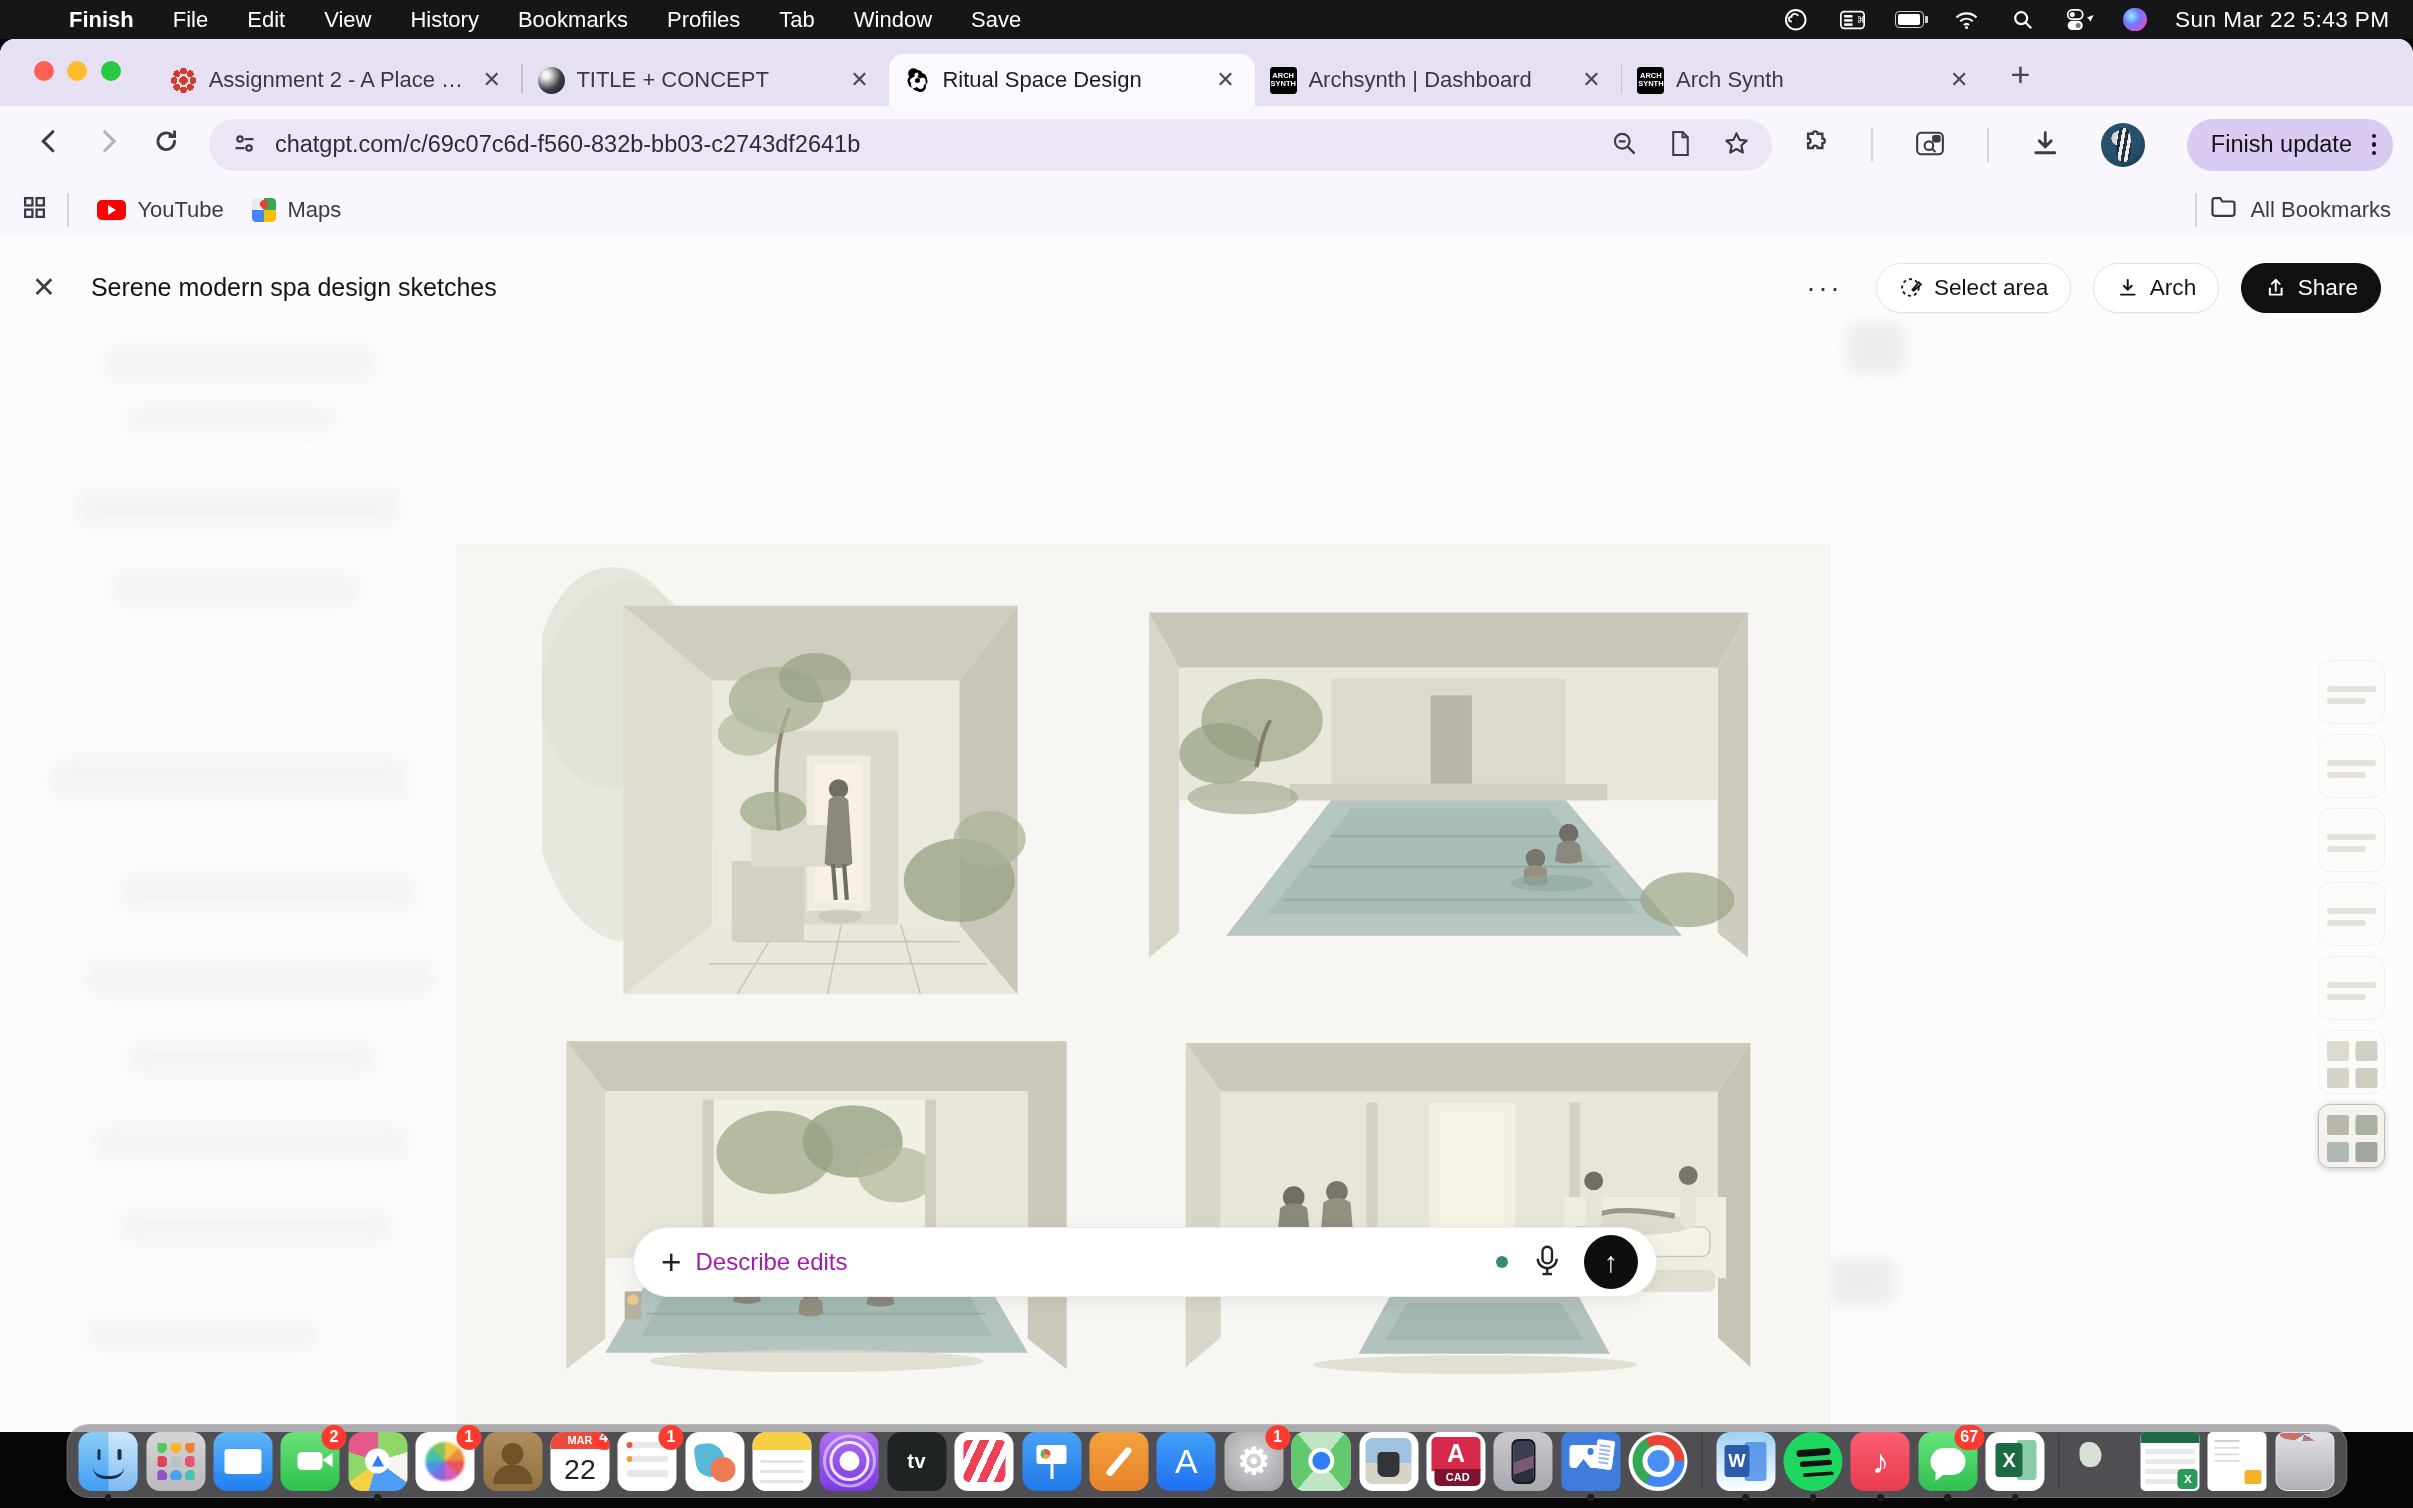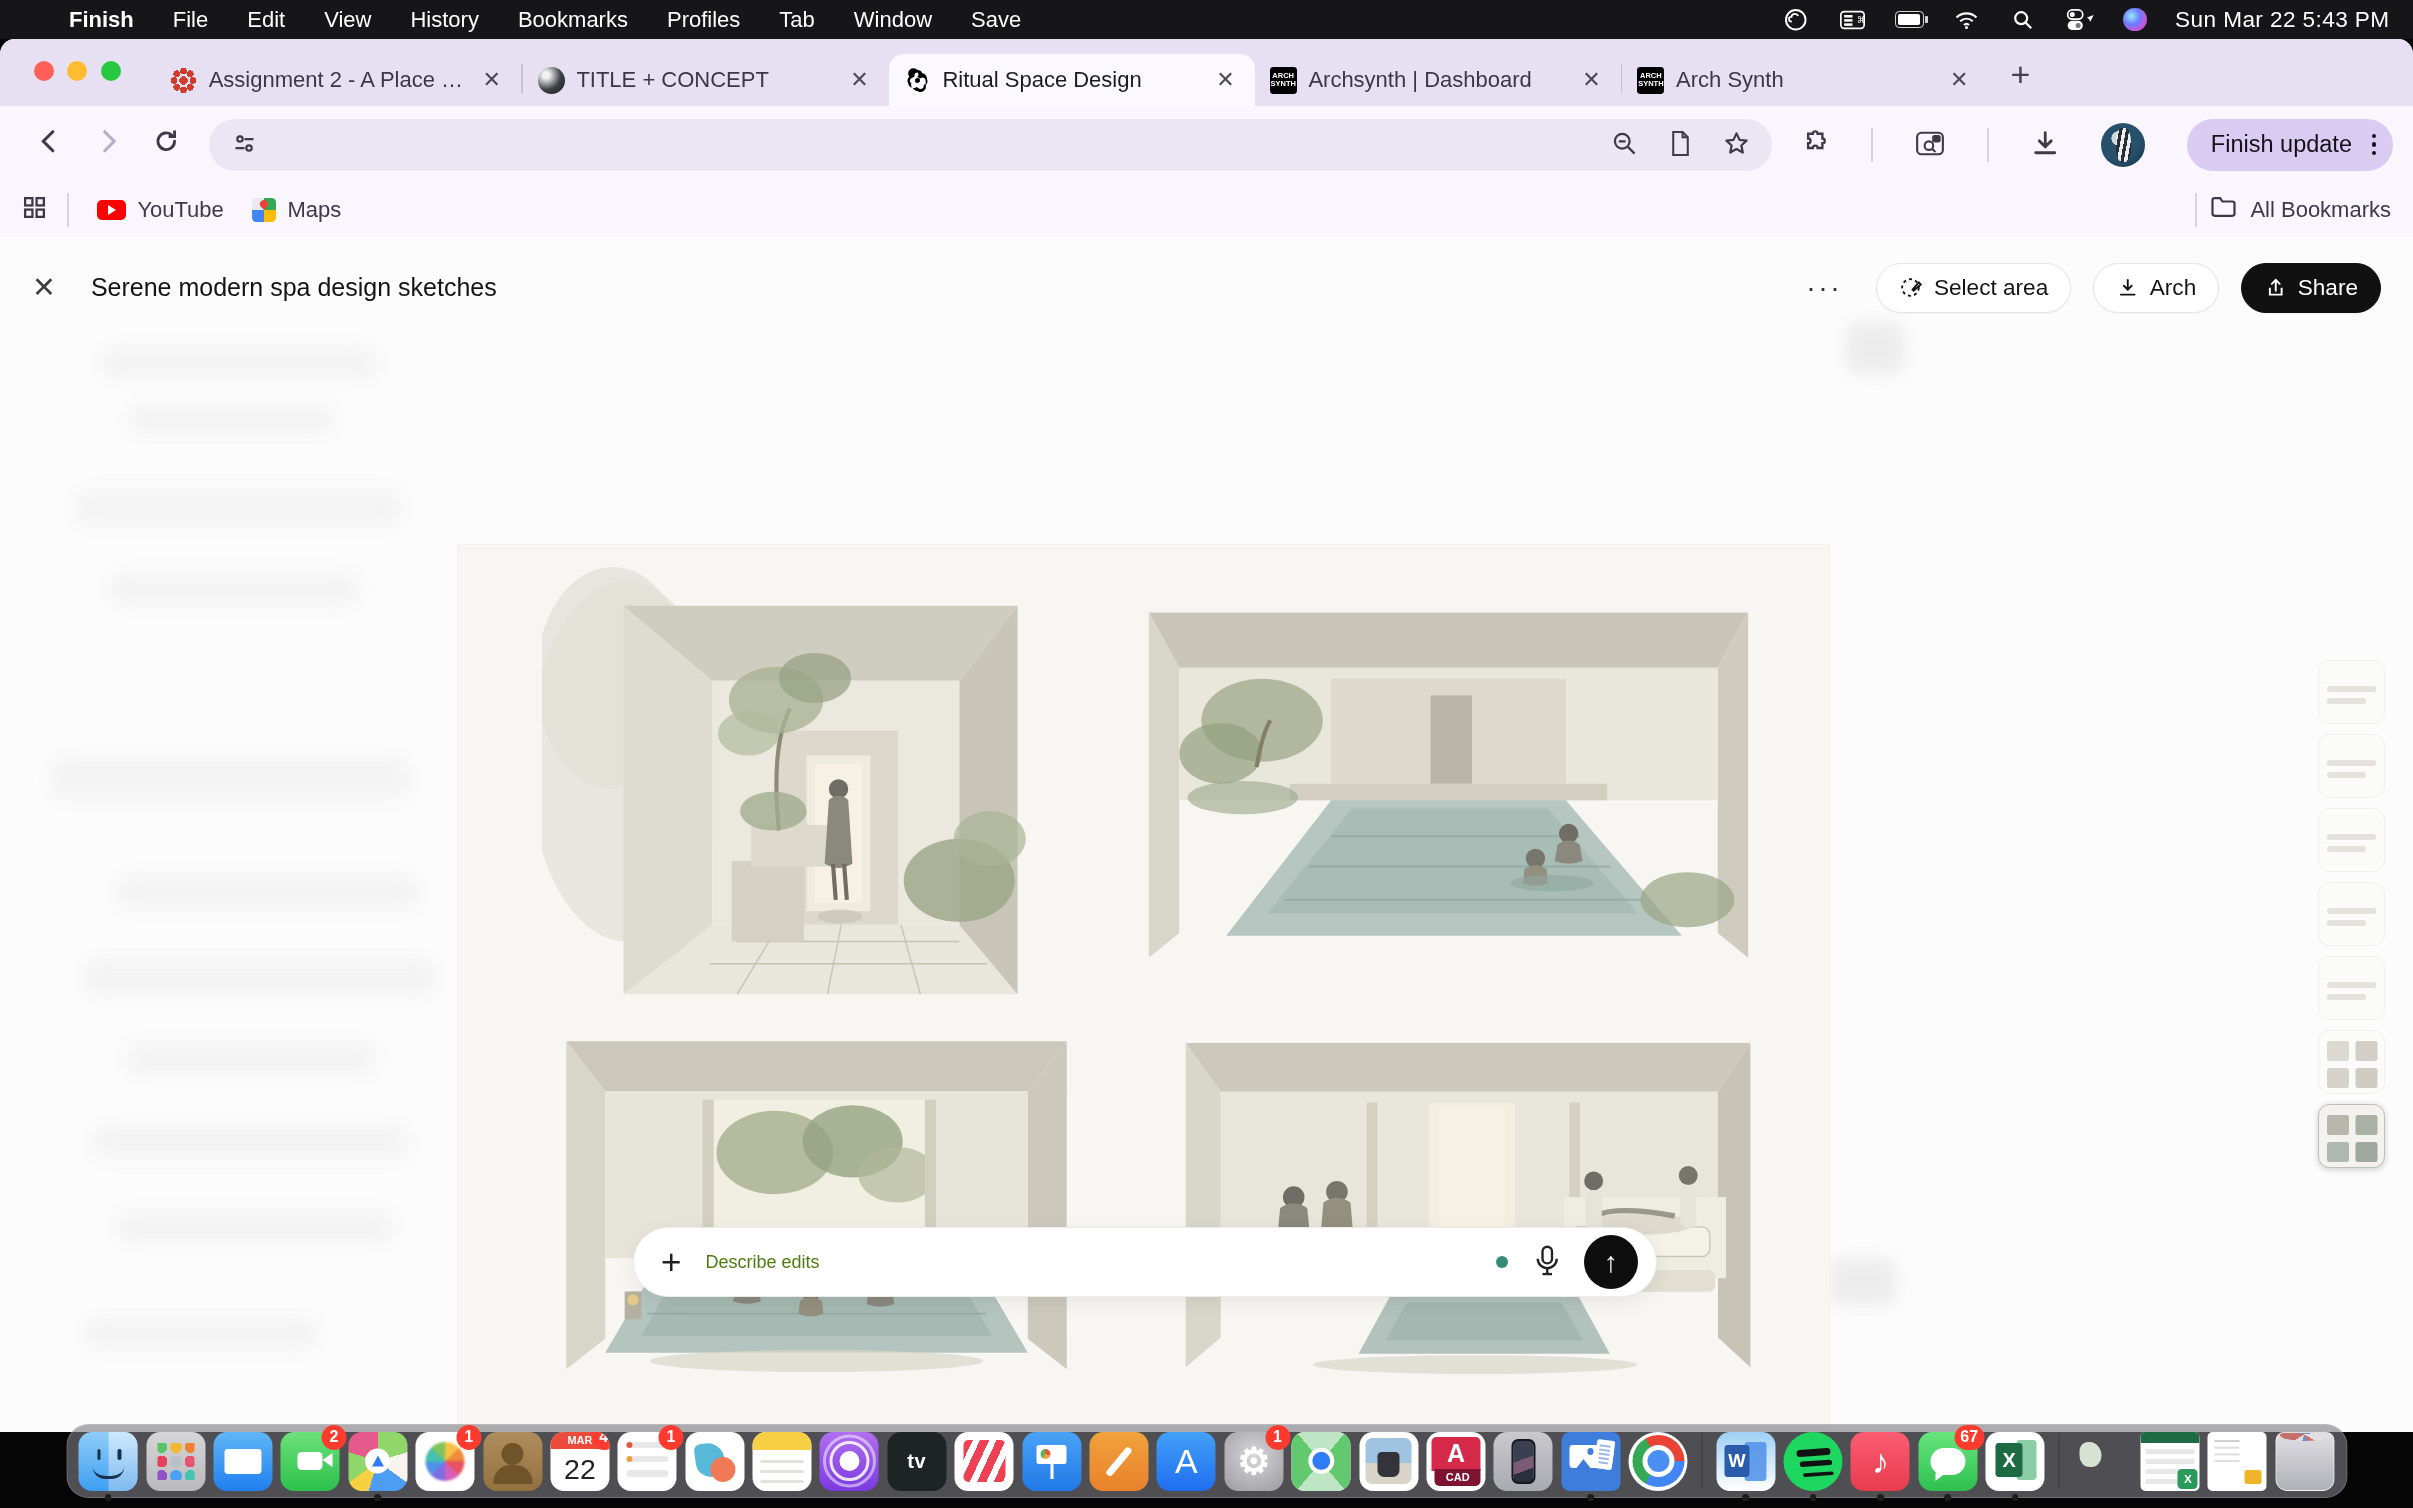--- a/index.html
+++ b/index.html
@@ -112,21 +112,21 @@
   .thumb.grid::before { left:8.4px; top:10px; box-shadow:28.5px 0 #d2d0c6, 0 27px #d6d4ca, 28.5px 27px #cfcdc2; }
   .thumb.grid::after { display:none; }
   .thumb.selected { border:1.7px solid #bdbdbd; box-shadow:0 1.7px 6.7px rgba(0,0,0,.18); background:#f3f2ee; }
   .thumb.selected.grid::before { background:#b9b7ac; box-shadow:28.5px 0 #a9b0a4, 0 27px #adb8b2, 28.5px 27px #9fa89d; }
 
   
   .composer { position:absolute; left:633px; top:990px; width:1024px; height:70px; background:#fff;
     border:0.8px solid #ececec; border-radius:35px; box-shadow:0 5px 20px rgba(0,0,0,.07);
     display:flex; align-items:center; padding:0 18.4px 0 27px; }
   .plus { font-size:35px; color:#222; font-weight:300; }
-  .placeholder { font-size:18px; color:#4d7c0f; margin-left:24px; flex:1; }
+  .placeholder { font-size:24px; color:#a21caf; margin-left:14px; flex:1; }
   .greendot { width:12.6px; height:12.6px; border-radius:50%; background:#378a77; margin-right:25px; }
   .send { width:54px; height:54px; border-radius:50%; background:#0e0e0e; color:#fff; display:flex;
     align-items:center; justify-content:center; font-size:28.5px; margin-left:22px; }
 
   
   .dock { position:absolute; left:50%; transform:translateX(-50%); bottom:10px; height:74px;
     background:rgba(125,125,130,.62); border:0.8px solid rgba(255,255,255,.18); border-radius:22px;
     display:flex; align-items:center; gap:8.4px; padding:0 11.7px; }
   .dk { width:59px; height:59px; border-radius:13.4px; position:relative; flex:0 0 59px; }
   .dk .dot { position:absolute; left:50%; bottom:-10px; transform:translateX(-50%);
@@ -400,20 +400,21 @@
           <path d="M19 3v5h-5" fill="none" stroke="#3f3b46" stroke-width="2.4"></path>
         </svg></span>
     <div class="omnibox">
       <span>
         <svg width="27" height="27" viewBox="0 0 24 24">
             <circle cx="8" cy="8" r="2.4" fill="none" stroke="#3f3b46" stroke-width="2"></circle>
             <line x1="12" y1="8" x2="20" y2="8" stroke="#3f3b46" stroke-width="2"></line>
             <circle cx="16" cy="16" r="2.4" fill="none" stroke="#3f3b46" stroke-width="2"></circle>
             <line x1="4" y1="16" x2="12" y2="16" stroke="#3f3b46" stroke-width="2"></line>
           </svg></span>
+      <span class="url">chatgpt.com/c/69c07c6d-f560-832b-bb03-c2743df2641b</span>
       <div class="omni-right">
         <span>
           <svg width="27" height="27" viewBox="0 0 24 24">
               <circle cx="10" cy="10" r="6.5" fill="none" stroke="#3f3b46" stroke-width="2"></circle>
               <line x1="7" y1="10" x2="13" y2="10" stroke="#3f3b46" stroke-width="2"></line>
               <line x1="15" y1="15" x2="21" y2="21" stroke="#3f3b46" stroke-width="2"></line>
             </svg></span>
         <span>
           <svg width="25" height="27" viewBox="0 0 24 26">
               <path d="M5 2h9l5 5v17H5z" fill="none" stroke="#3f3b46" stroke-width="2"></path>

